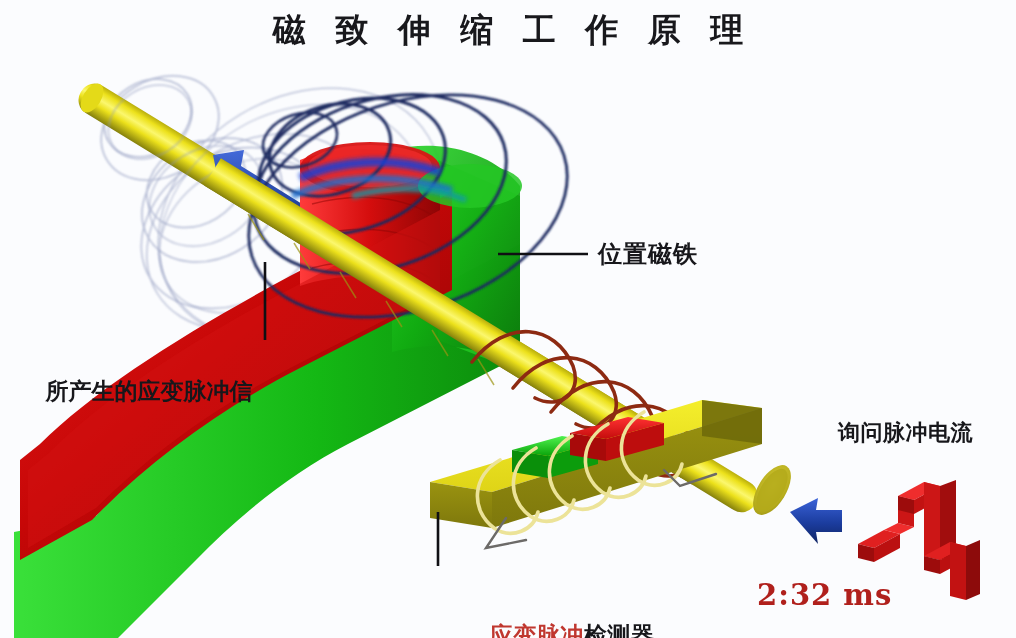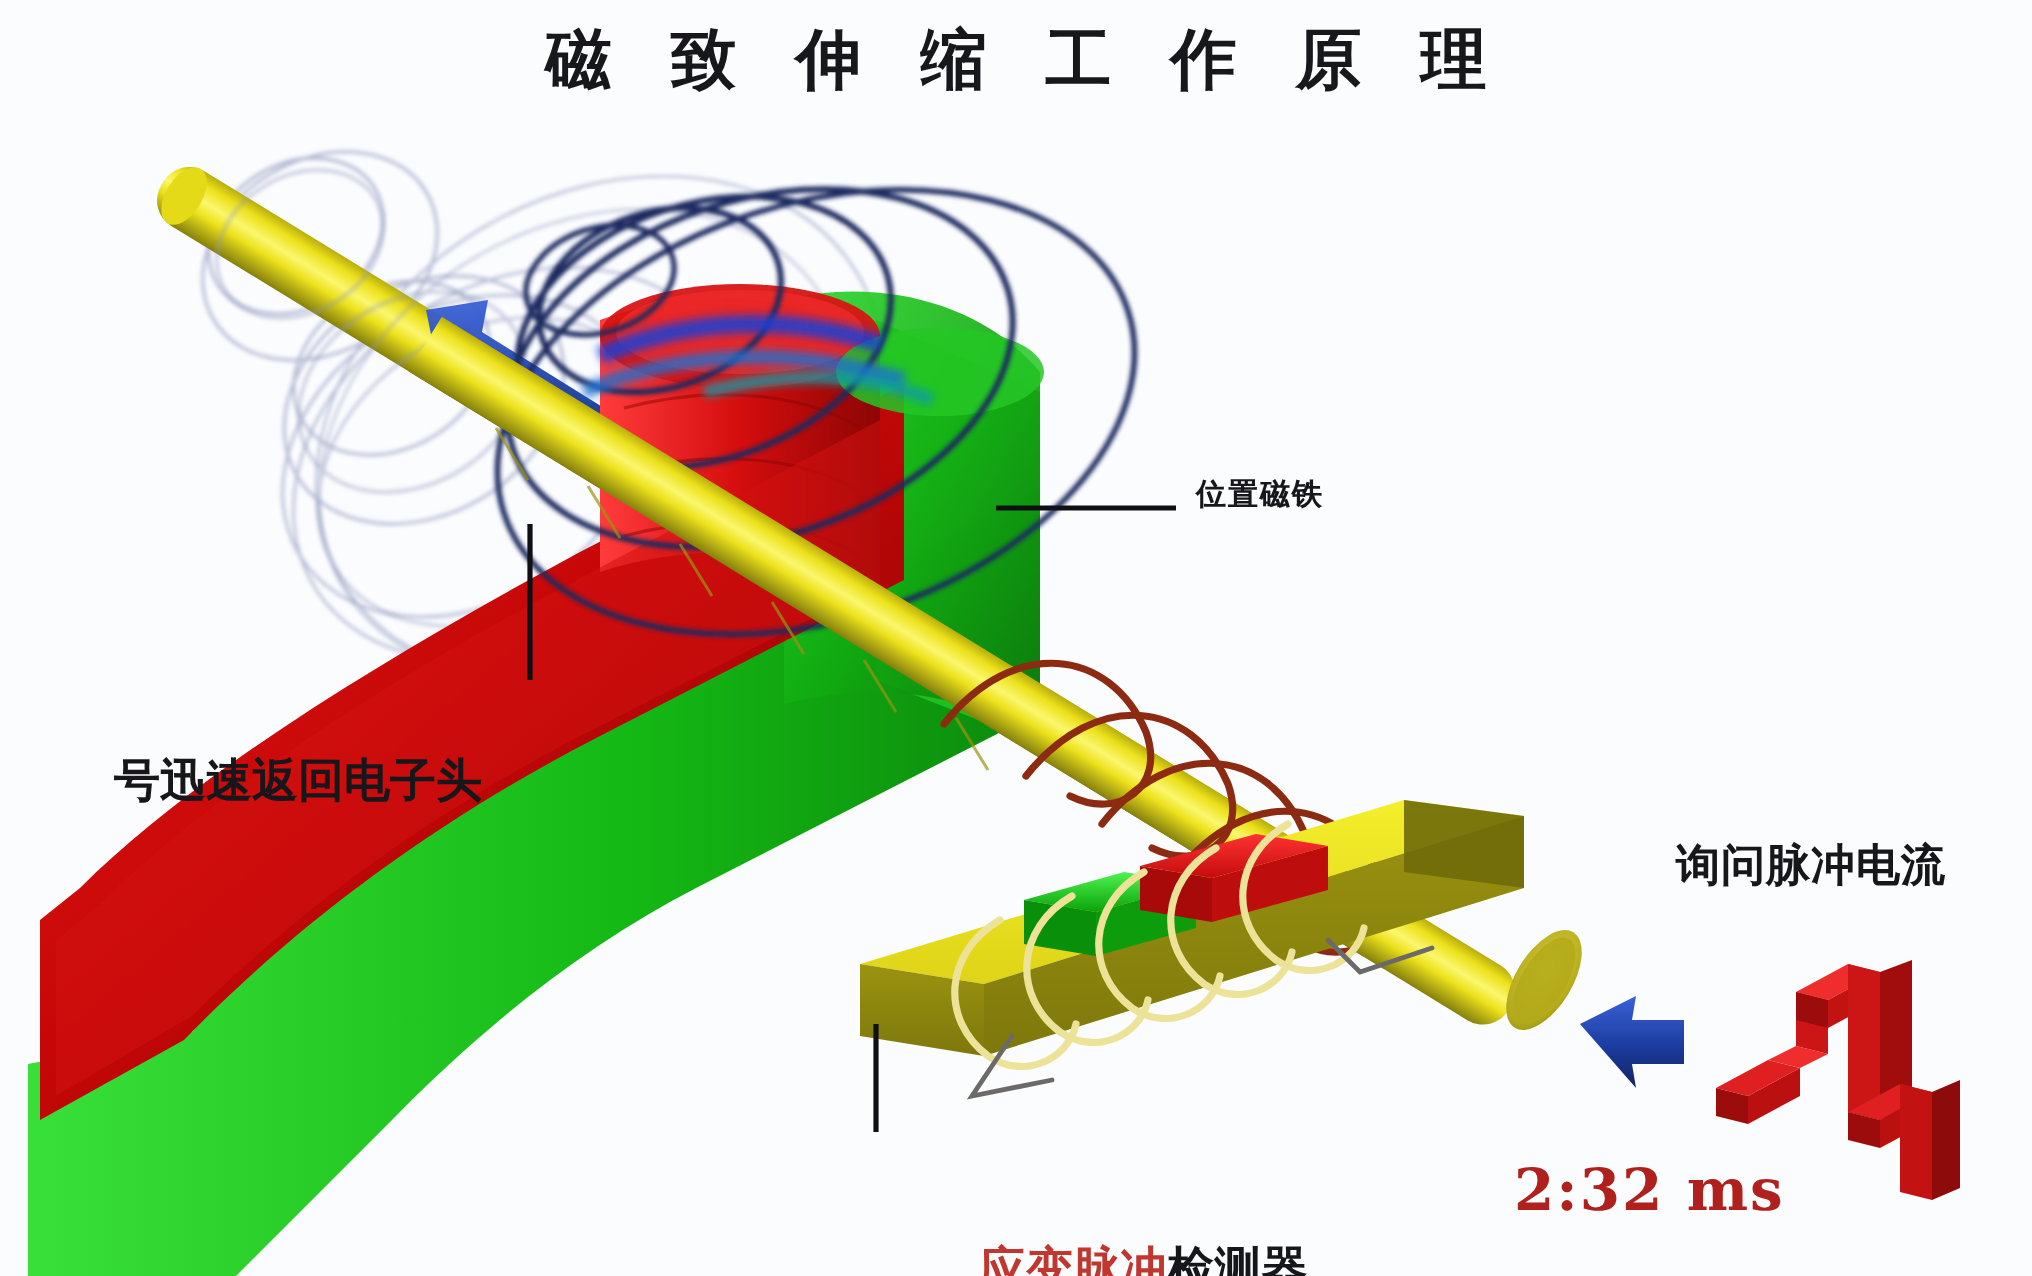--- a/index.html
+++ b/index.html
@@ -25,21 +25,21 @@
 
   .note{font-size:23px;font-weight:700;line-height:30px;
         font-family:"DejaVu Sans","Liberation Sans",sans-serif;}
   .red{color:#c0372f;}
   .blk{color:#17171b;}
 
   #note-left{left:6px;top:316px;width:286px;text-align:center;}
   #note-left .l1{letter-spacing:1px;}
   #note-left .l2,#note-left .l3{letter-spacing:0px;}
 
-  #label-magnet{left:598px;top:238px;font-size:15px;font-weight:700;color:#17171b;
+  #label-magnet{left:598px;top:238px;font-size:24px;font-weight:700;color:#17171b;
      font-family:"DejaVu Sans","Liberation Sans",sans-serif;letter-spacing:1px;}
 
   #label-current{left:838px;top:418px;font-size:22px;font-weight:700;color:#17171b;
      font-family:"DejaVu Sans","Liberation Sans",sans-serif;letter-spacing:0.5px;}
 
   #note-bottom{left:404px;top:560px;width:336px;text-align:center;}
   #note-bottom .l1{letter-spacing:0.5px;}
 
   #time-label{left:757px;top:578px;font-size:29px;font-weight:700;color:#b0201c;
      font-family:"DejaVu Serif","Liberation Serif",serif;letter-spacing:1px;}
@@ -287,21 +287,21 @@
       <line x1="265" y1="262" x2="265" y2="340"></line>
       <line x1="498" y1="254" x2="588" y2="254"></line>
       <line x1="438" y1="512" x2="438" y2="566"></line>
     </g>
 
   </svg>
 
   <div class="txt" id="title">磁 致 伸 缩 工 作 原 理</div>
 
   <div class="txt note" id="note-left">
-    <div class="blk l3">号迅速返回电子头</div>
+    <div class="blk l2">所产生的应变脉冲信</div>
   </div>
 
   <div class="txt" id="label-magnet">位置磁铁</div>
 
   <div class="txt" id="label-current">询问脉冲电流</div>
 
   <div class="txt note" id="note-bottom">
     <div class="l1"><span class="red">应变脉冲</span><span class="blk">检测器</span></div>
     
   </div>

